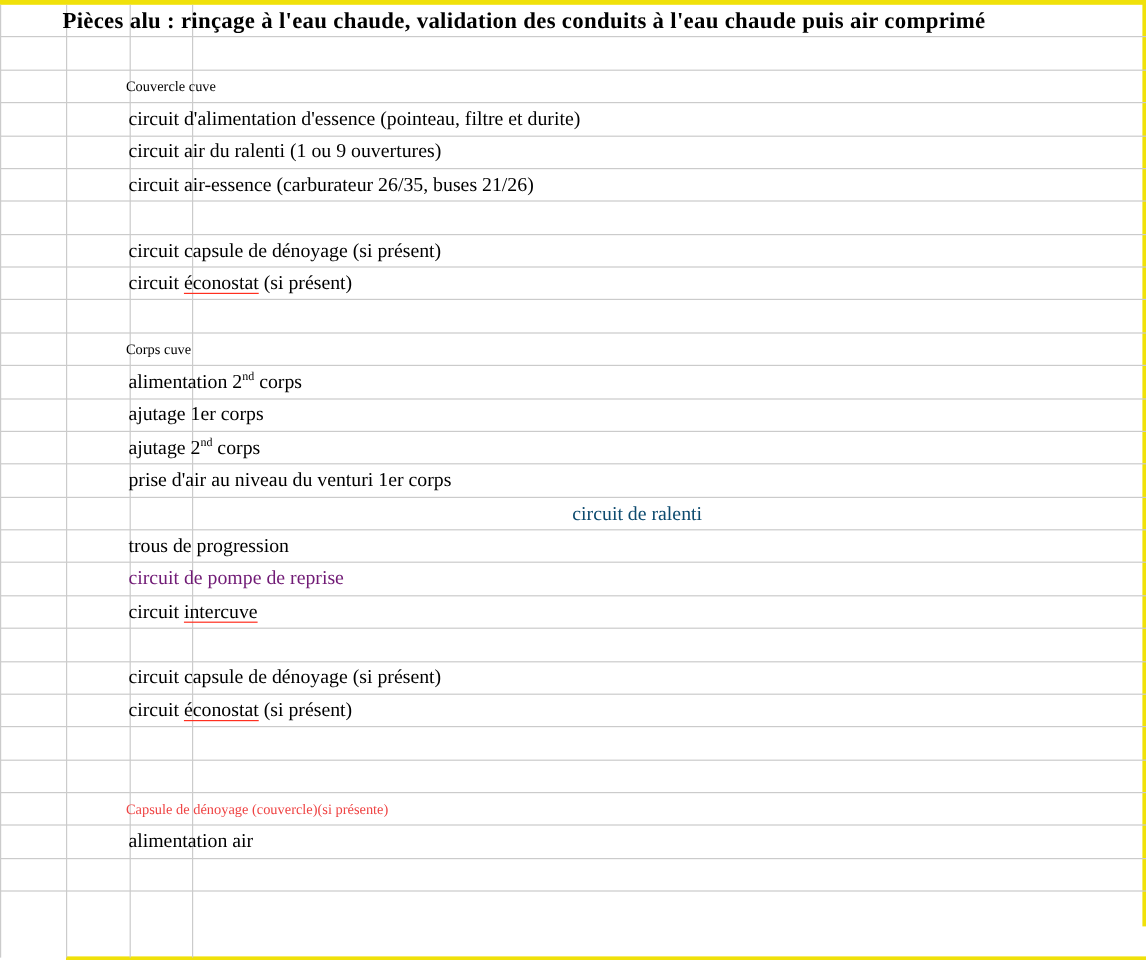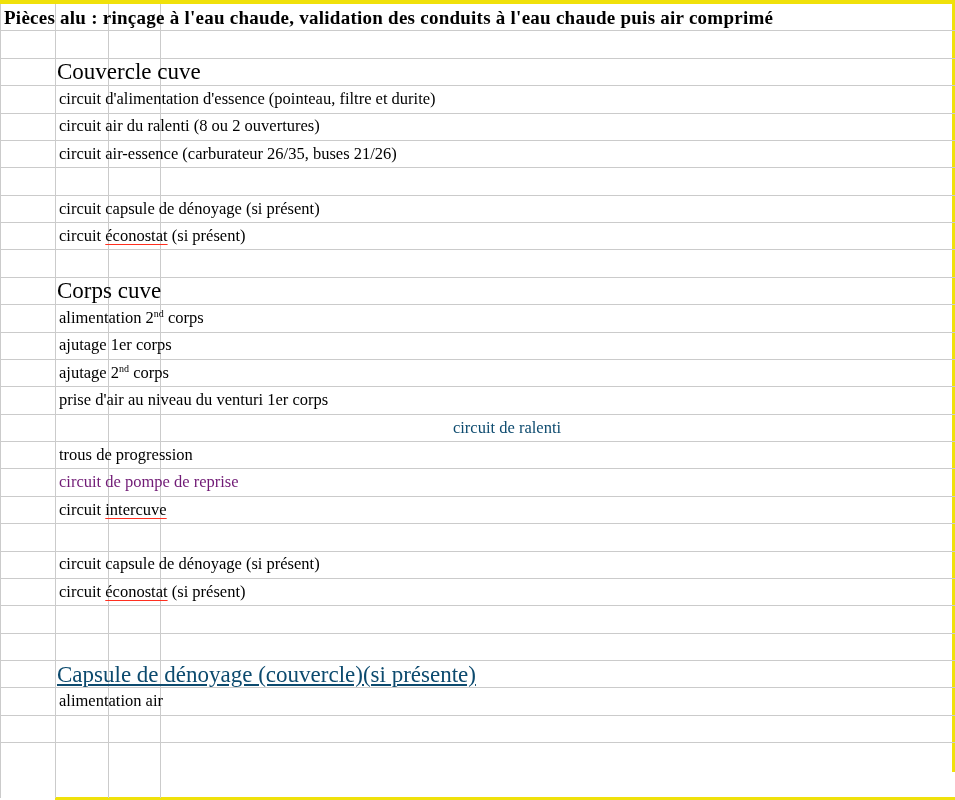--- a/index.html
+++ b/index.html
@@ -21,23 +21,23 @@
   
   #rows{position:absolute;left:0;top:4px;width:955px;z-index:2;}
   .row{
     position:relative;
     box-sizing:border-box;
     width:955px;height:27.379px;
     border-bottom:1px solid transparent; 
     display:flex;align-items:center;
     white-space:nowrap;
   }
-  .row .cell-text{position:relative;z-index:2;background:transparent;line-height:1;}
+  .row .cell-text{position:relative;z-index:2;background:transparent;line-height:1;margin-left:48px;}
   .row.title .cell-text{padding-left:4px;font-size:19px;font-weight:bold;letter-spacing:.25px;}
-  .row.section .cell-text{padding-left:57px;font-size:23px;}
+  .row.section .cell-text{padding-left:57px;font-size:12px;}
   .row.item .cell-text{padding-left:59px;font-size:16.5px;}
   .sup{font-size:10px;vertical-align:super;line-height:0;}
   .misspell{
     text-decoration-line:underline;
     text-decoration-style:wavy;
     text-decoration-color:#ff2f1f;
     text-decoration-thickness:1px;
     text-underline-offset:3px;
     text-decoration:underline;
   }
@@ -59,21 +59,21 @@
       <div class="row blank" style="border-bottom-color: rgb(203, 203, 203); color: rgb(0, 0, 0);">
     
   </div>
       <div class="row section" style="border-bottom-color: rgb(203, 203, 203); color: rgb(0, 0, 0);">
     <span class="cell-text"><span>Couvercle cuve</span></span>
   </div>
       <div class="row item" style="border-bottom-color: rgb(203, 203, 203); color: rgb(0, 0, 0);">
     <span class="cell-text"><span>circuit d'alimentation d'essence (pointeau, filtre et durite)</span></span>
   </div>
       <div class="row item" style="border-bottom-color: rgb(203, 203, 203); color: rgb(0, 0, 0);">
-    <span class="cell-text"><span>circuit air du ralenti (8 ou 2 ouvertures)</span></span>
+    <span class="cell-text"><span>circuit air du ralenti (1 ou 9 ouvertures)</span></span>
   </div>
       <div class="row item" style="border-bottom-color: rgb(203, 203, 203); color: rgb(0, 0, 0);">
     <span class="cell-text"><span>circuit air-essence (carburateur 26/35, buses 21/26)</span></span>
   </div>
       <div class="row blank" style="border-bottom-color: rgb(203, 203, 203); color: rgb(0, 0, 0);">
     
   </div>
       <div class="row item" style="border-bottom-color: rgb(203, 203, 203); color: rgb(0, 0, 0);">
     <span class="cell-text"><span>circuit capsule de dénoyage (si présent)</span></span>
   </div>
@@ -118,21 +118,21 @@
   </div>
       <div class="row item" style="border-bottom-color: rgb(203, 203, 203); color: rgb(0, 0, 0);">
     <span class="cell-text"><span>circuit </span><span class="misspell" style="text-decoration-color: rgb(255, 47, 31);">éconostat</span><span> (si présent)</span></span>
   </div>
       <div class="row blank" style="border-bottom-color: rgb(203, 203, 203); color: rgb(0, 0, 0);">
     
   </div>
       <div class="row blank" style="border-bottom-color: rgb(203, 203, 203); color: rgb(0, 0, 0);">
     
   </div>
-      <div class="row section" style="border-bottom-color: rgb(203, 203, 203); color: #0c4a6e; text-decoration: underline;">
+      <div class="row section" style="border-bottom-color: rgb(203, 203, 203); color: #ef4444;">
     <span class="cell-text"><span>Capsule de dénoyage (couvercle)(si présente)</span></span>
   </div>
       <div class="row item" style="border-bottom-color: rgb(203, 203, 203); color: rgb(0, 0, 0);">
     <span class="cell-text"><span>alimentation air</span></span>
   </div>
       <div class="row blank" style="border-bottom-color: rgb(203, 203, 203); color: rgb(0, 0, 0);">
     
   </div>
     </div>
   <div class="hl" id="hl-top" style="background: rgb(240, 225, 10);"></div>

